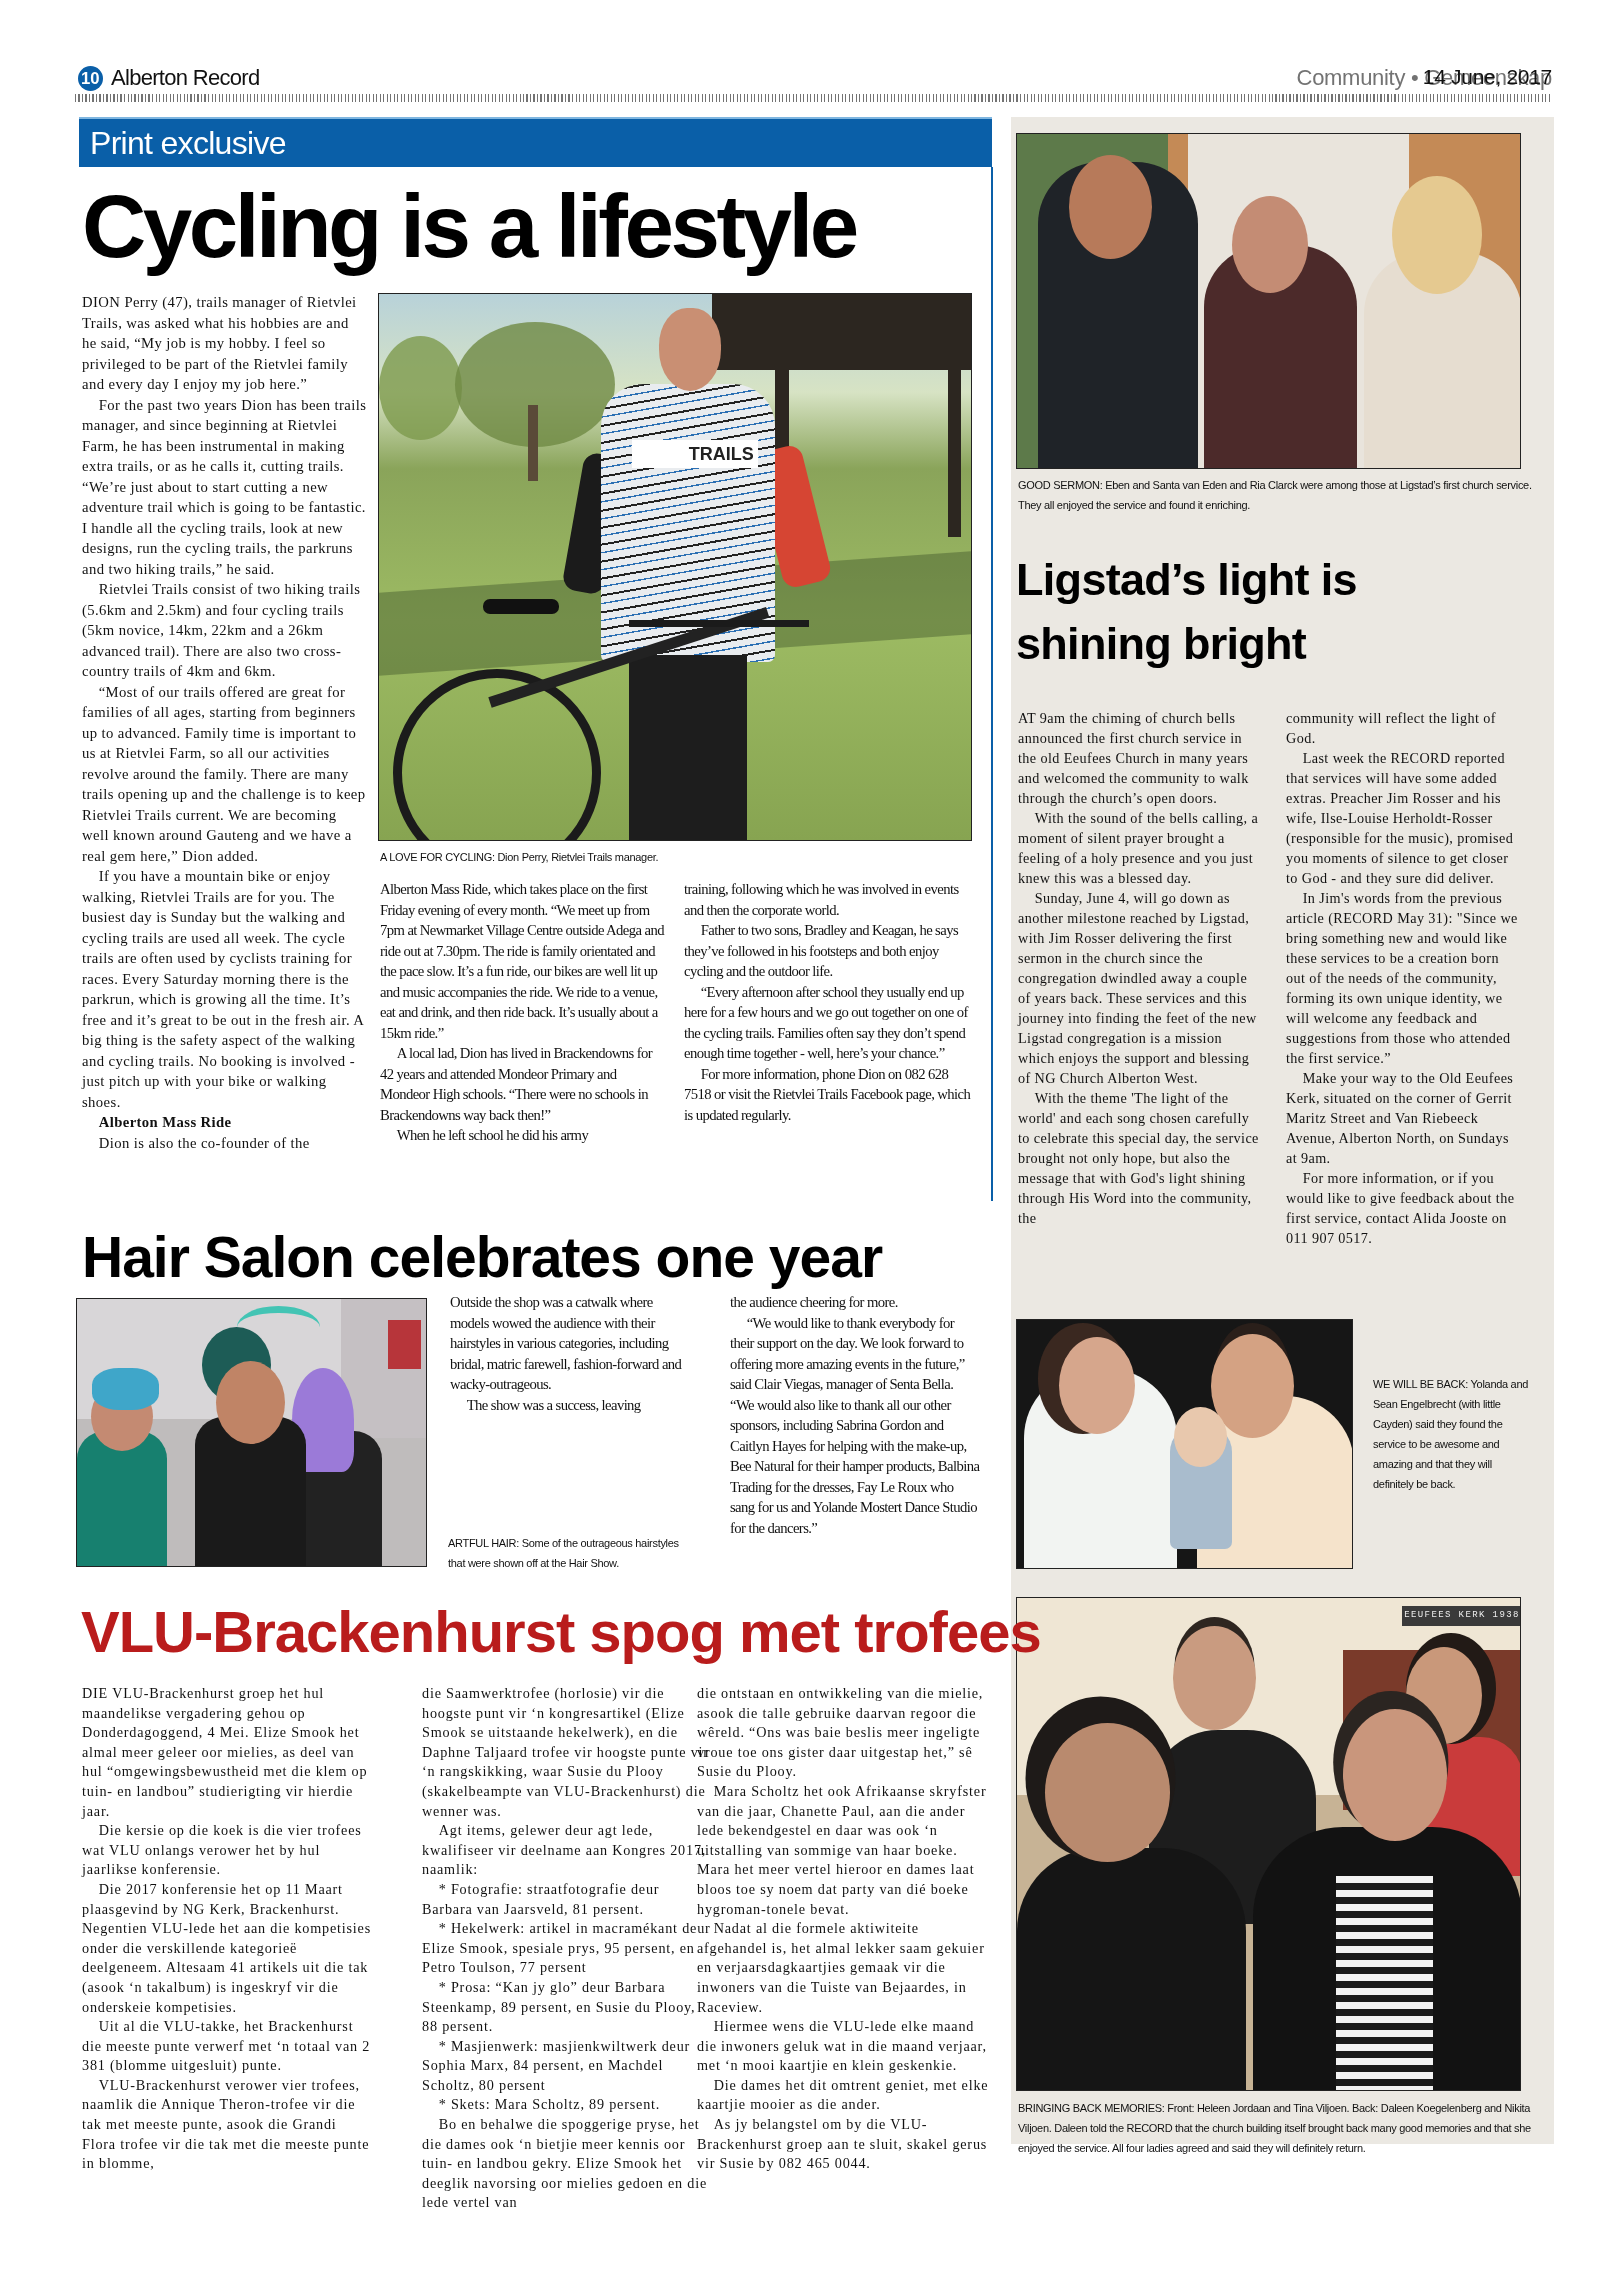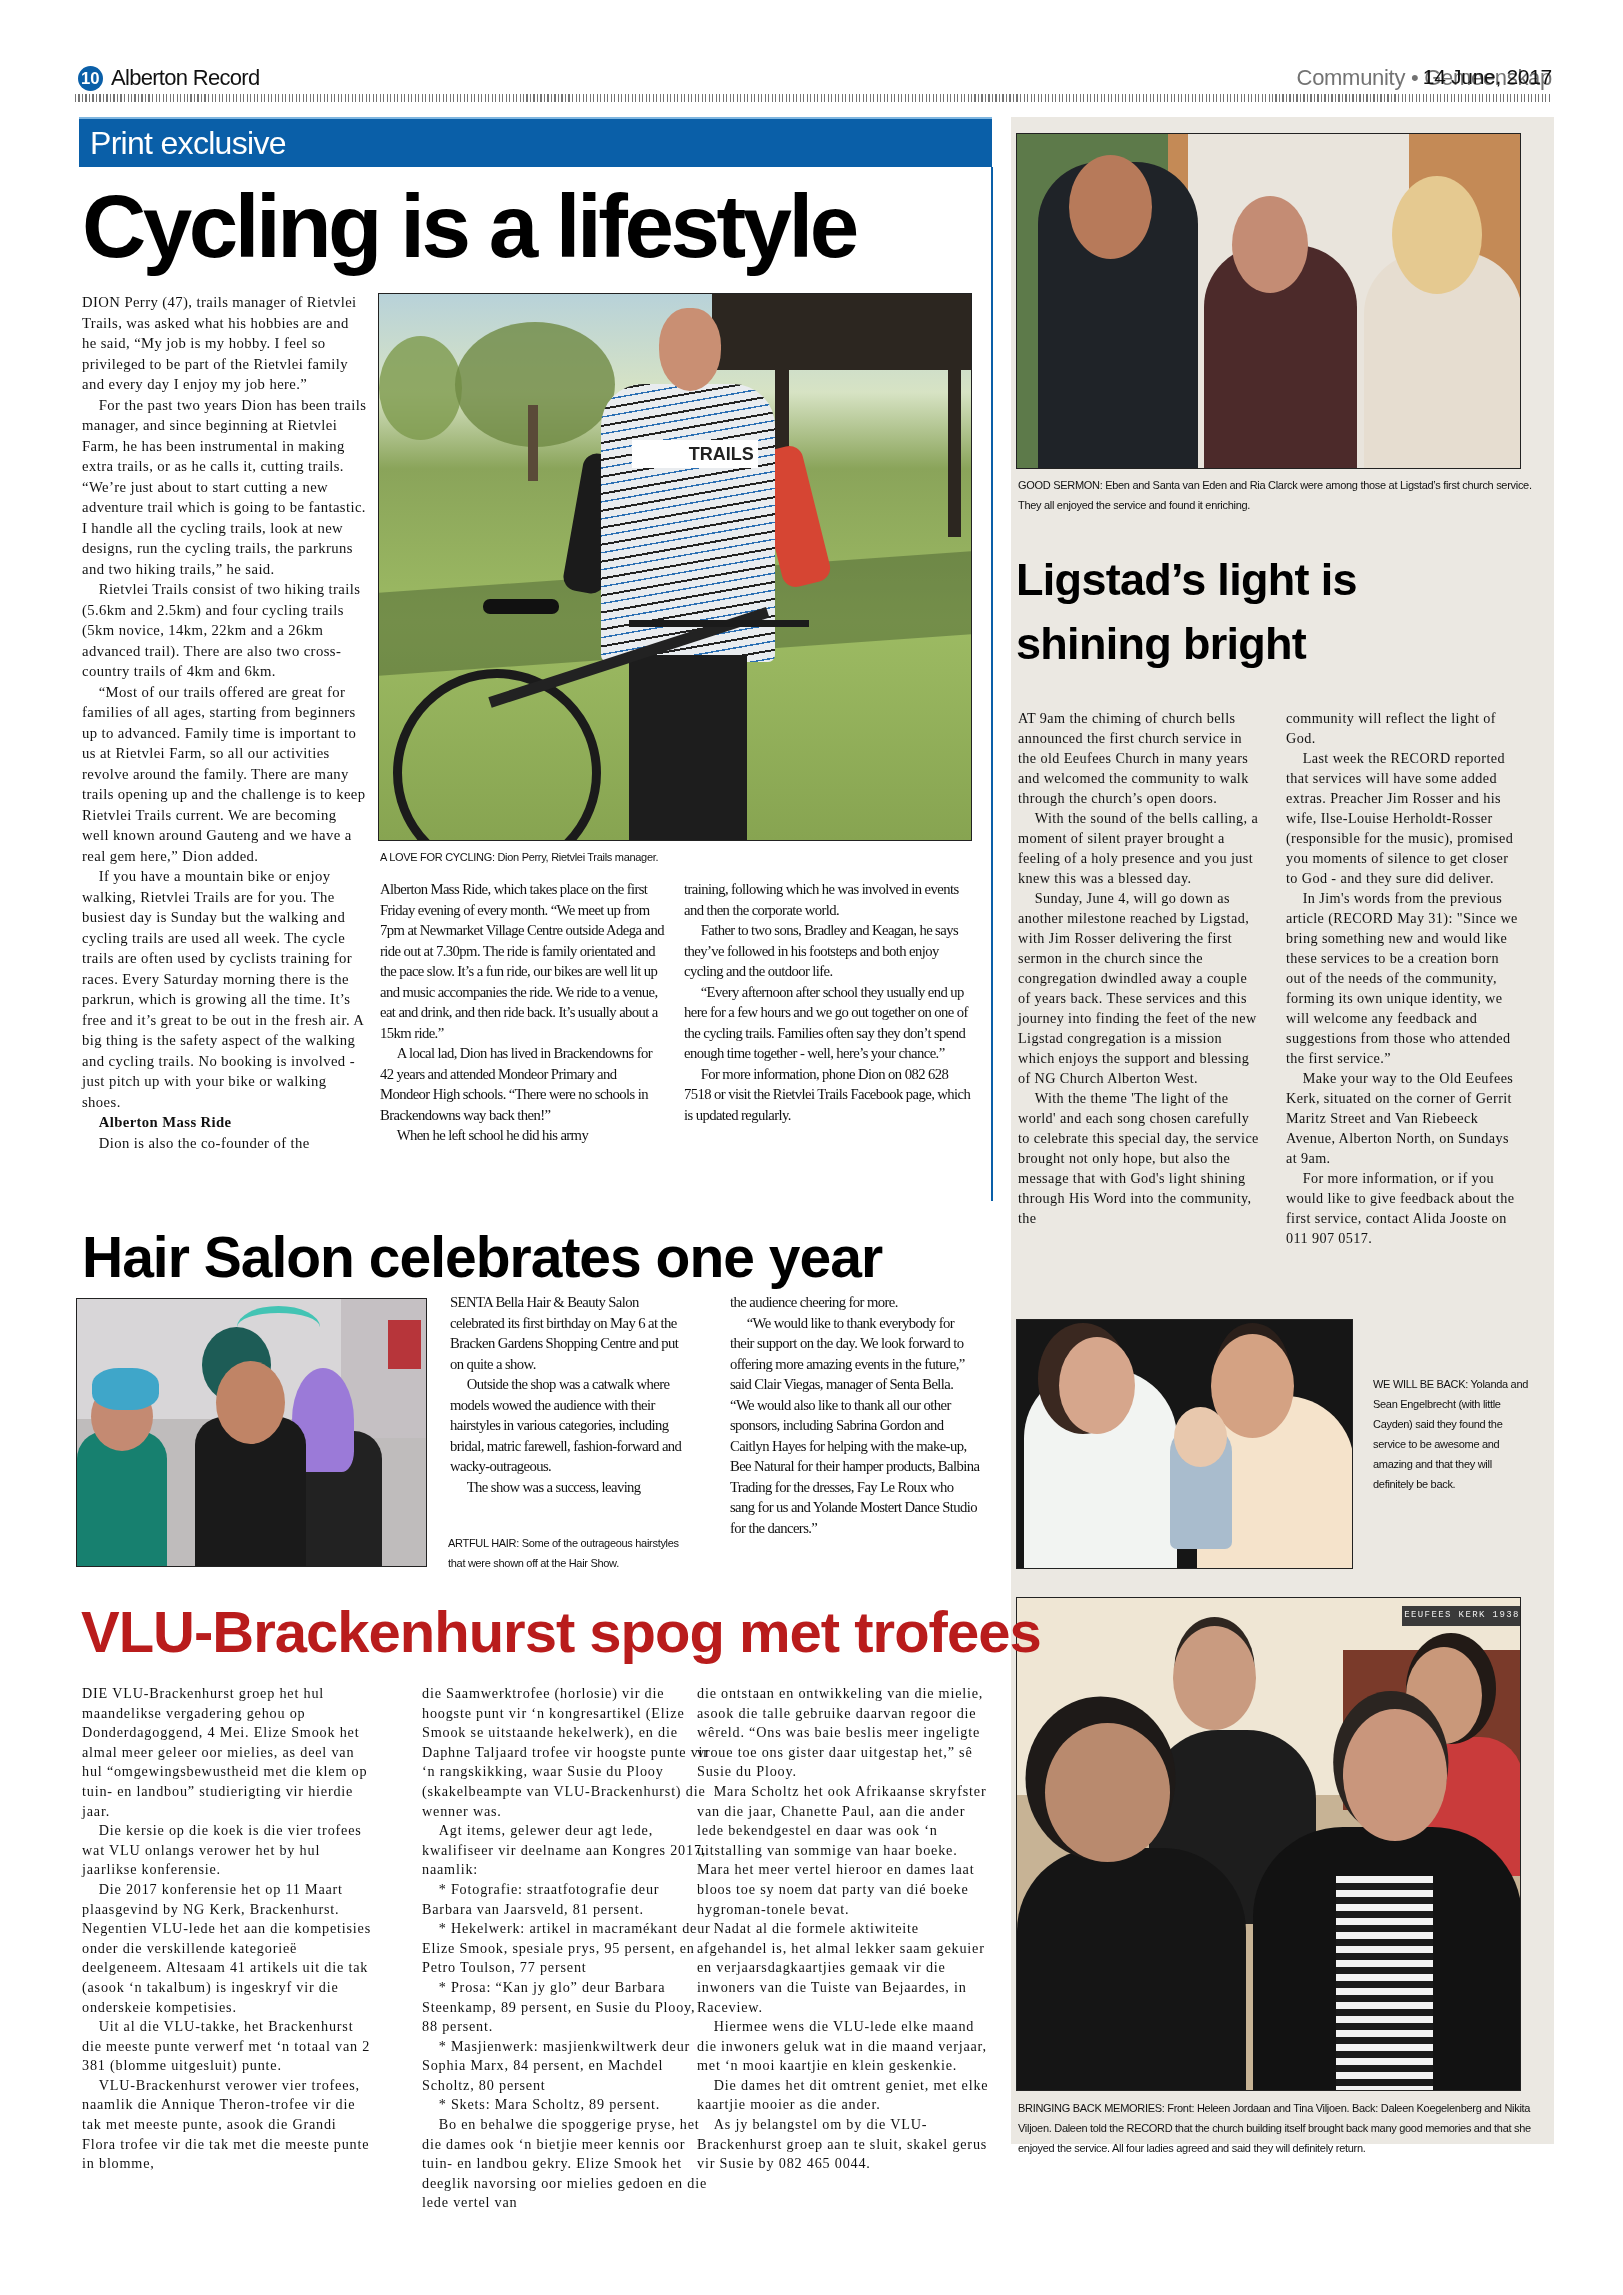--- a/index.html
+++ b/index.html
@@ -241,21 +241,20 @@
     <div class="m1mask"></div>
   <div class="m3"></div>
     <div class="m3hair"></div>
   <div class="m2"></div>
     <div class="m2hair"></div>
     <div class="m2h"></div>
     <div class="plume"></div>
 </div>
 
 <div class="col condensed" style="left:450px; top:1292px; width:243px;">
-  <p>SENTA Bella Hair &amp; Beauty Salon celebrated its first birthday on May 6 at the Bracken Gardens Shopping Centre and put on quite a show.</p>
   <p>Outside the shop was a catwalk where models wowed the audience with their hairstyles in various categories, including bridal, matric farewell, fashion-forward and wacky-outrageous.</p>
   <p>The show was a success, leaving</p>
 </div>
 <div class="caption" style="left:448px; top:1533px; width:236px;">ARTFUL HAIR: Some of the outrageous hairstyles that were shown off at the Hair Show.</div>
 
 <div class="col condensed" style="left:730px; top:1292px; width:250px;">
   <p>the audience cheering for more.</p>
   <p>“We would like to thank everybody for their support on the day. We look forward to offering more amazing events in the future,” said Clair Viegas, manager of Senta Bella. “We would also like to thank all our other sponsors, including Sabrina Gordon and Caitlyn Hayes for helping with the make-up, Bee Natural for their hamper products, Balbina Trading for the dresses, Fay Le Roux who sang for us and Yolande Mostert Dance Studio for the dancers.”</p>
 </div>
 

